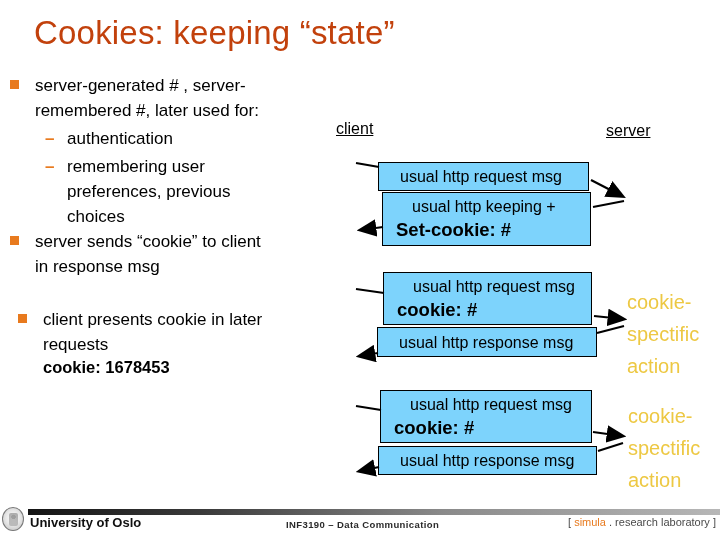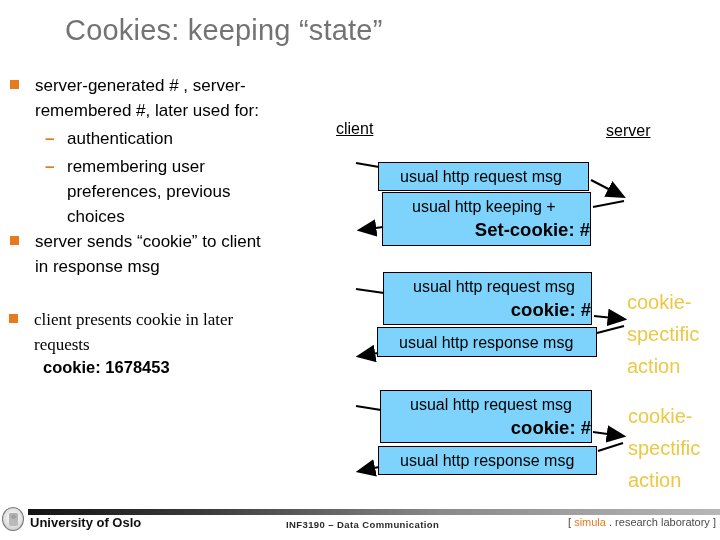--- a/index.html
+++ b/index.html
@@ -6,21 +6,21 @@
   html,body { width:720px; height:540px; }
   body {
     font-family:"Liberation Sans","DejaVu Sans",sans-serif;
     background:#ffffff; color:#000; overflow:hidden; position:relative;
   }
   .slide { position:absolute; inset:0; width:720px; height:540px; background:#fff; }
 
   
   .title {
     position:absolute; left:34px; top:14px;
-    font-size:29px; font-weight:400; color:#737373; letter-spacing:0.2px;margin-left:31px;
+    font-size:33px; font-weight:400; color:#c2410c; letter-spacing:0.2px;
   }
 
   
   .bullet-row { position:absolute; display:flex; align-items:flex-start; }
   .bullet-sq {
     width:9px; height:9px; background:#e87a1e; margin-top:7px; flex:0 0 9px;
   }
   .bullet-text {
     margin-left:16px; font-size:17px; line-height:25px; white-space:pre-line; color:#000;
   }
@@ -39,21 +39,21 @@
   .endpoint-label {
     position:absolute; font-size:16px; text-decoration:underline; color:#000;
   }
   .msg-box {
     position:absolute; border:1.6px solid #000; background:#7dd3fc;
   }
   .msg-box.single { display:flex; align-items:center; padding-left:21px; }
   .msg-box.double { padding:3px 0 0 13px; }
   .msg-box .l1 { font-size:16px; line-height:21px; }
   .msg-box.double .l1 { margin-left:16px; }
-  .msg-box .l2 { font-size:18.5px; line-height:26px; font-weight:700;text-align:right; }
+  .msg-box .l2 { font-size:18.5px; line-height:26px; font-weight:700; }
   .side-note {
     position:absolute; width:86px; color:#edc843; font-size:20px; line-height:32px;
     white-space:pre-line;
   }
   .arrows-svg { position:absolute; left:330px; top:140px; }
 
   
   .footer-bar {
     position:absolute; left:28px; top:509px; width:692px; height:6px;
     background:linear-gradient(to right,#141414 0%,#3a3a3a 25%,#8a8a8a 60%,#b7b7b7 100%);
@@ -106,21 +106,21 @@
 choices</span>
   </div>
 
   <div class="bullet-row" style="left:10px; top:229px; width:310px;">
     <span class="bullet-sq"></span>
     <span class="bullet-text">server sends “cookie” to client
 in response msg</span>
   </div>
 
 
-  <div class="bullet-row" style="left:9px; top:307px; width:310px;font-family:Liberation Serif, serif;">
+  <div class="bullet-row" style="left:18px; top:307px; width:310px;">
     <span class="bullet-sq"></span>
     <span class="bullet-text">client presents cookie in later
 requests</span>
   </div>
 
   <div class="code-line" style="top:358px;">cookie: 1678453</div>
 
   <div class="endpoint-label" style="left:336px; top:120px;">client</div>
   <div class="endpoint-label" style="left:606px; top:122px;">server</div>
 

